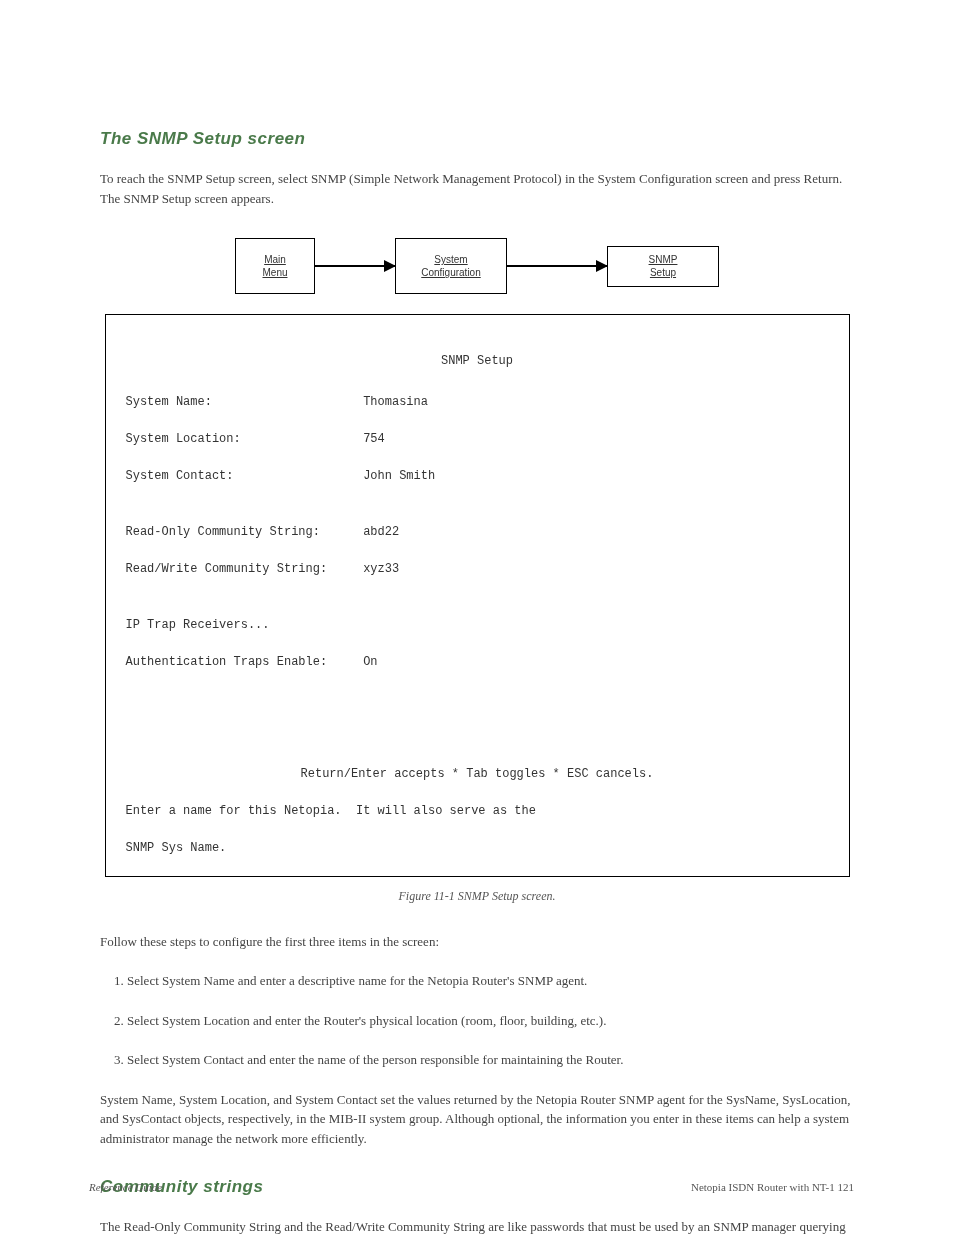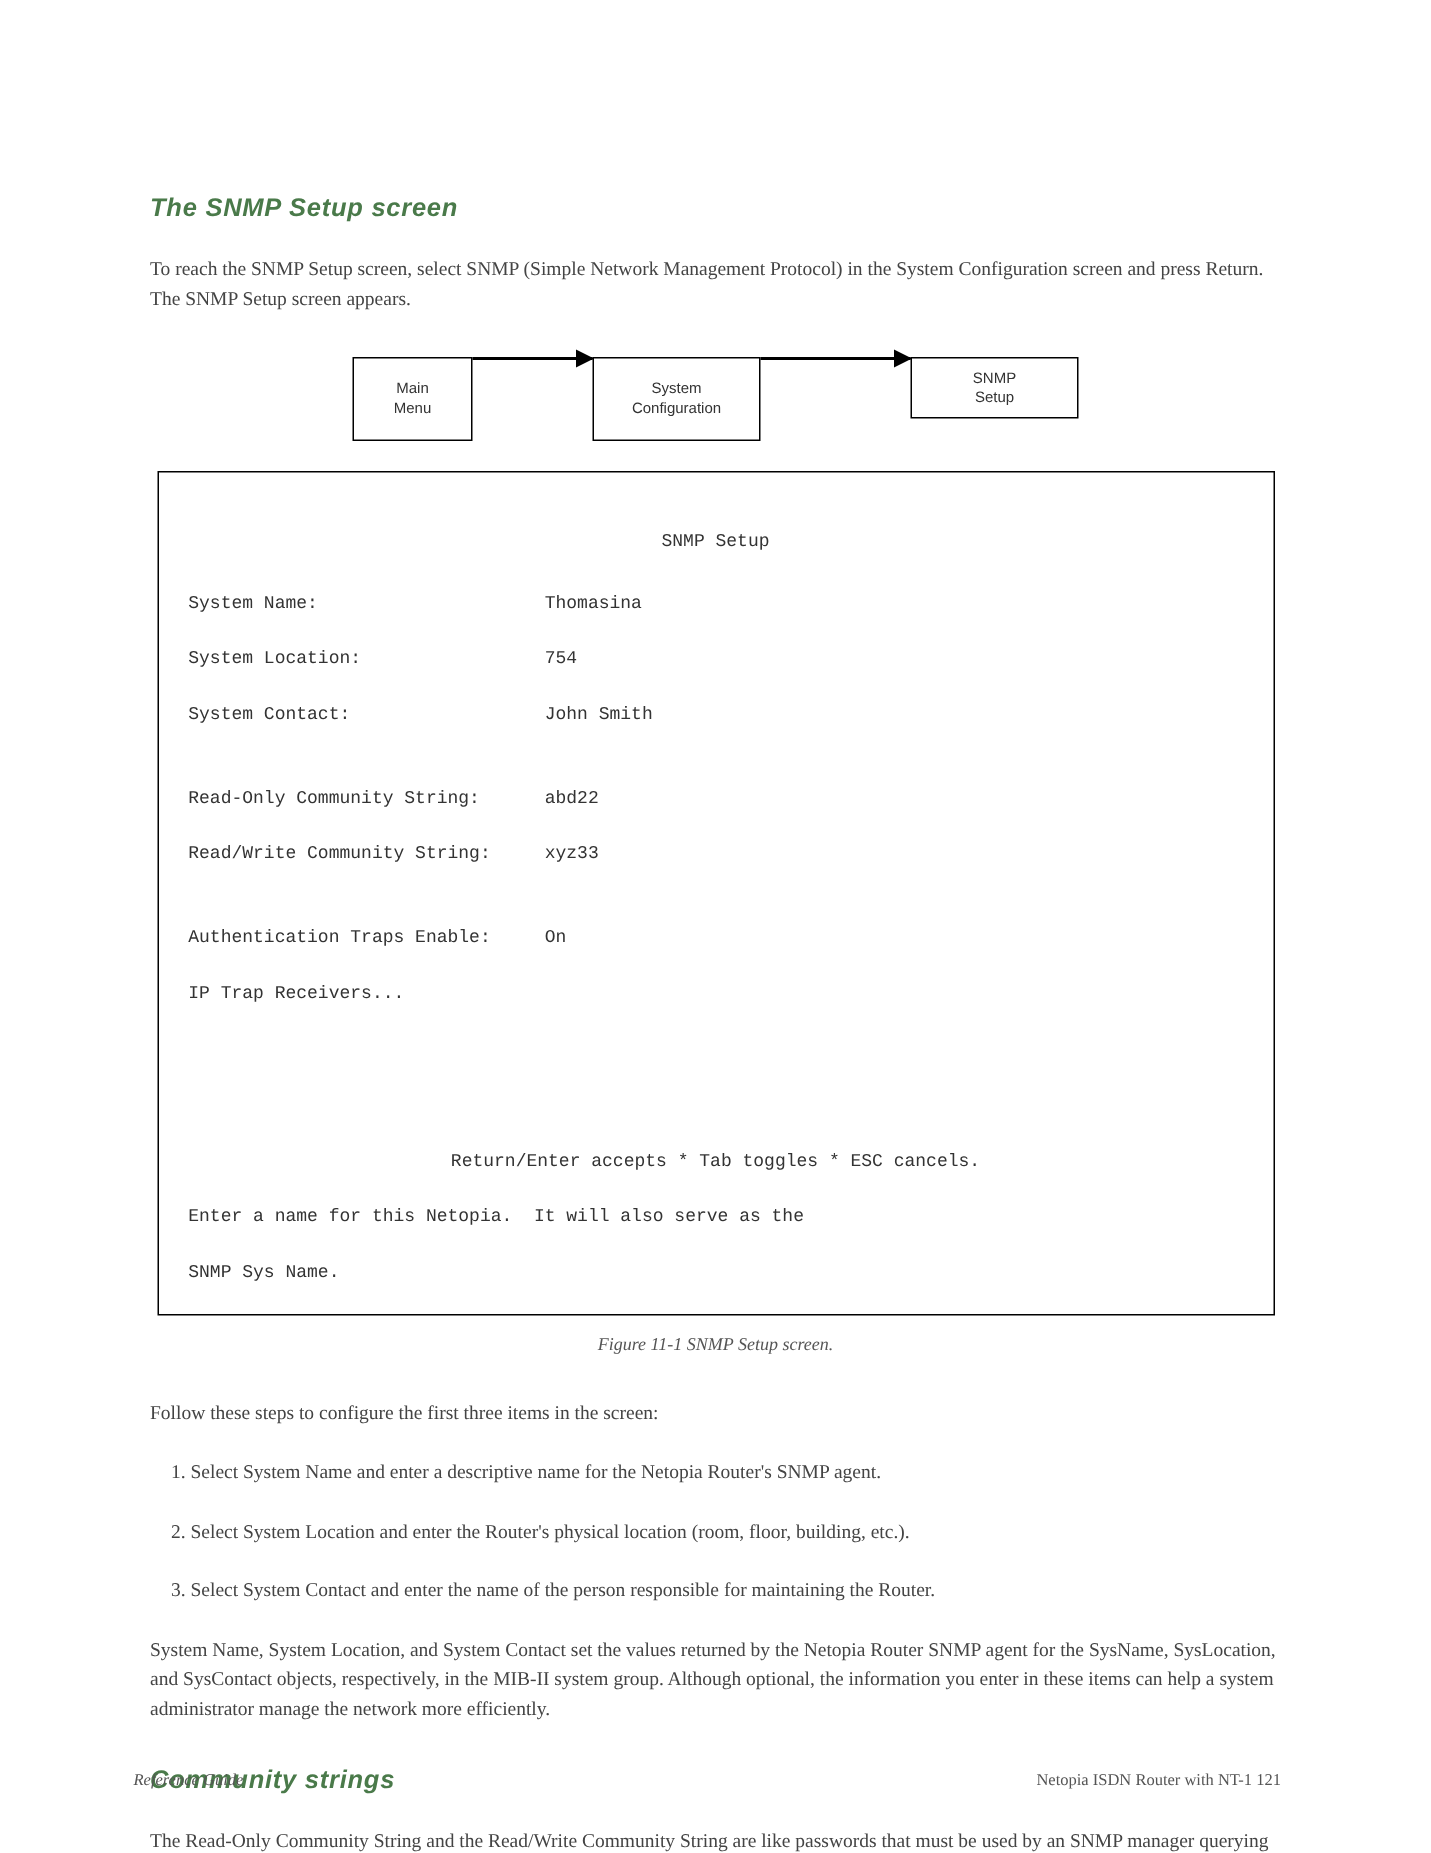--- a/index.html
+++ b/index.html
@@ -28,24 +28,25 @@
     }
     .body-text {
       font-size: 13px;
       line-height: 1.5;
       color: #444;
       margin-bottom: 18px;
       margin-top: 20px;
     }
     .flowchart {
       display: flex;
-      align-items: flex-start;
+      align-items: center;
       justify-content: center;
       margin: 30px auto 20px auto;
       width: 640px;
+      text-decoration: underline;
     }
     .flow-box {
       border: 1.5px solid #000;
       background: #fff;
       padding: 6px 8px;
       font-family: Verdana, sans-serif;
       font-size: 10px;
       text-align: center;
       display: flex;
       align-items: center;
@@ -136,22 +137,22 @@
 
   <div class="console-block">
 <span class="console-title">SNMP Setup</span>
 <span class="cl">System Name:                     Thomasina</span>
 <span class="cl">System Location:                 754</span>
 <span class="cl">System Contact:                  John Smith</span>
 <span class="cl"></span>
 <span class="cl">Read-Only Community String:      abd22</span>
 <span class="cl">Read/Write Community String:     xyz33</span>
 <span class="cl"></span>
+<span class="cl">IP Trap Receivers...</span>
 <span class="cl">Authentication Traps Enable:     On</span>
-<span class="cl">IP Trap Receivers...</span>
 <span class="cl">&nbsp;</span>
 <span class="cl">&nbsp;</span>
 <span class="cl" style="text-align:center">Return/Enter accepts * Tab toggles * ESC cancels.</span>
 <span class="cl">Enter a name for this Netopia.  It will also serve as the</span>
 <span class="cl">SNMP Sys Name.</span></div>
 
   <div class="figure-caption">Figure 11-1  SNMP Setup screen.</div>
 
   <div class="body-text">Follow these steps to configure the first three items in the screen:</div>
   <div class="body-text" style="margin-left:14px">1. Select System Name and enter a descriptive name for the Netopia Router's SNMP agent.</div>

